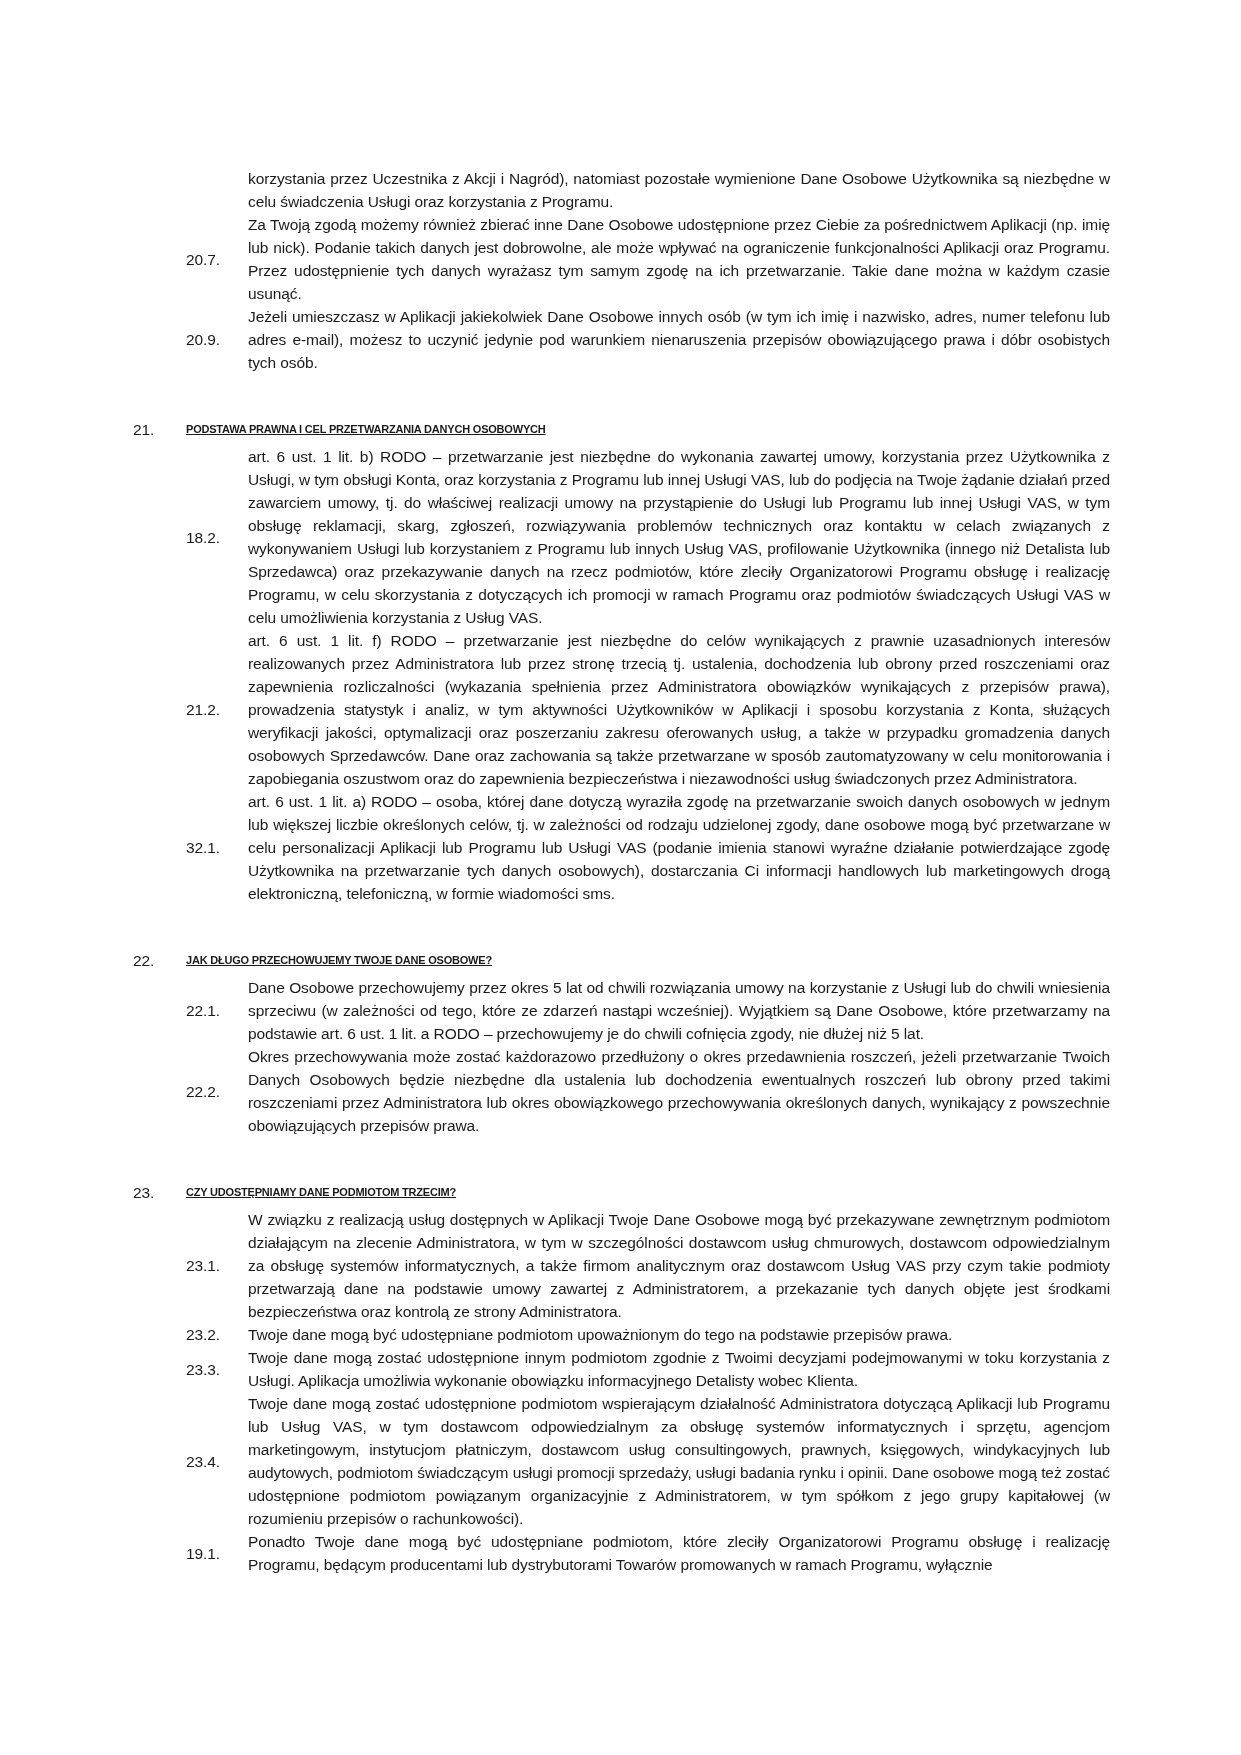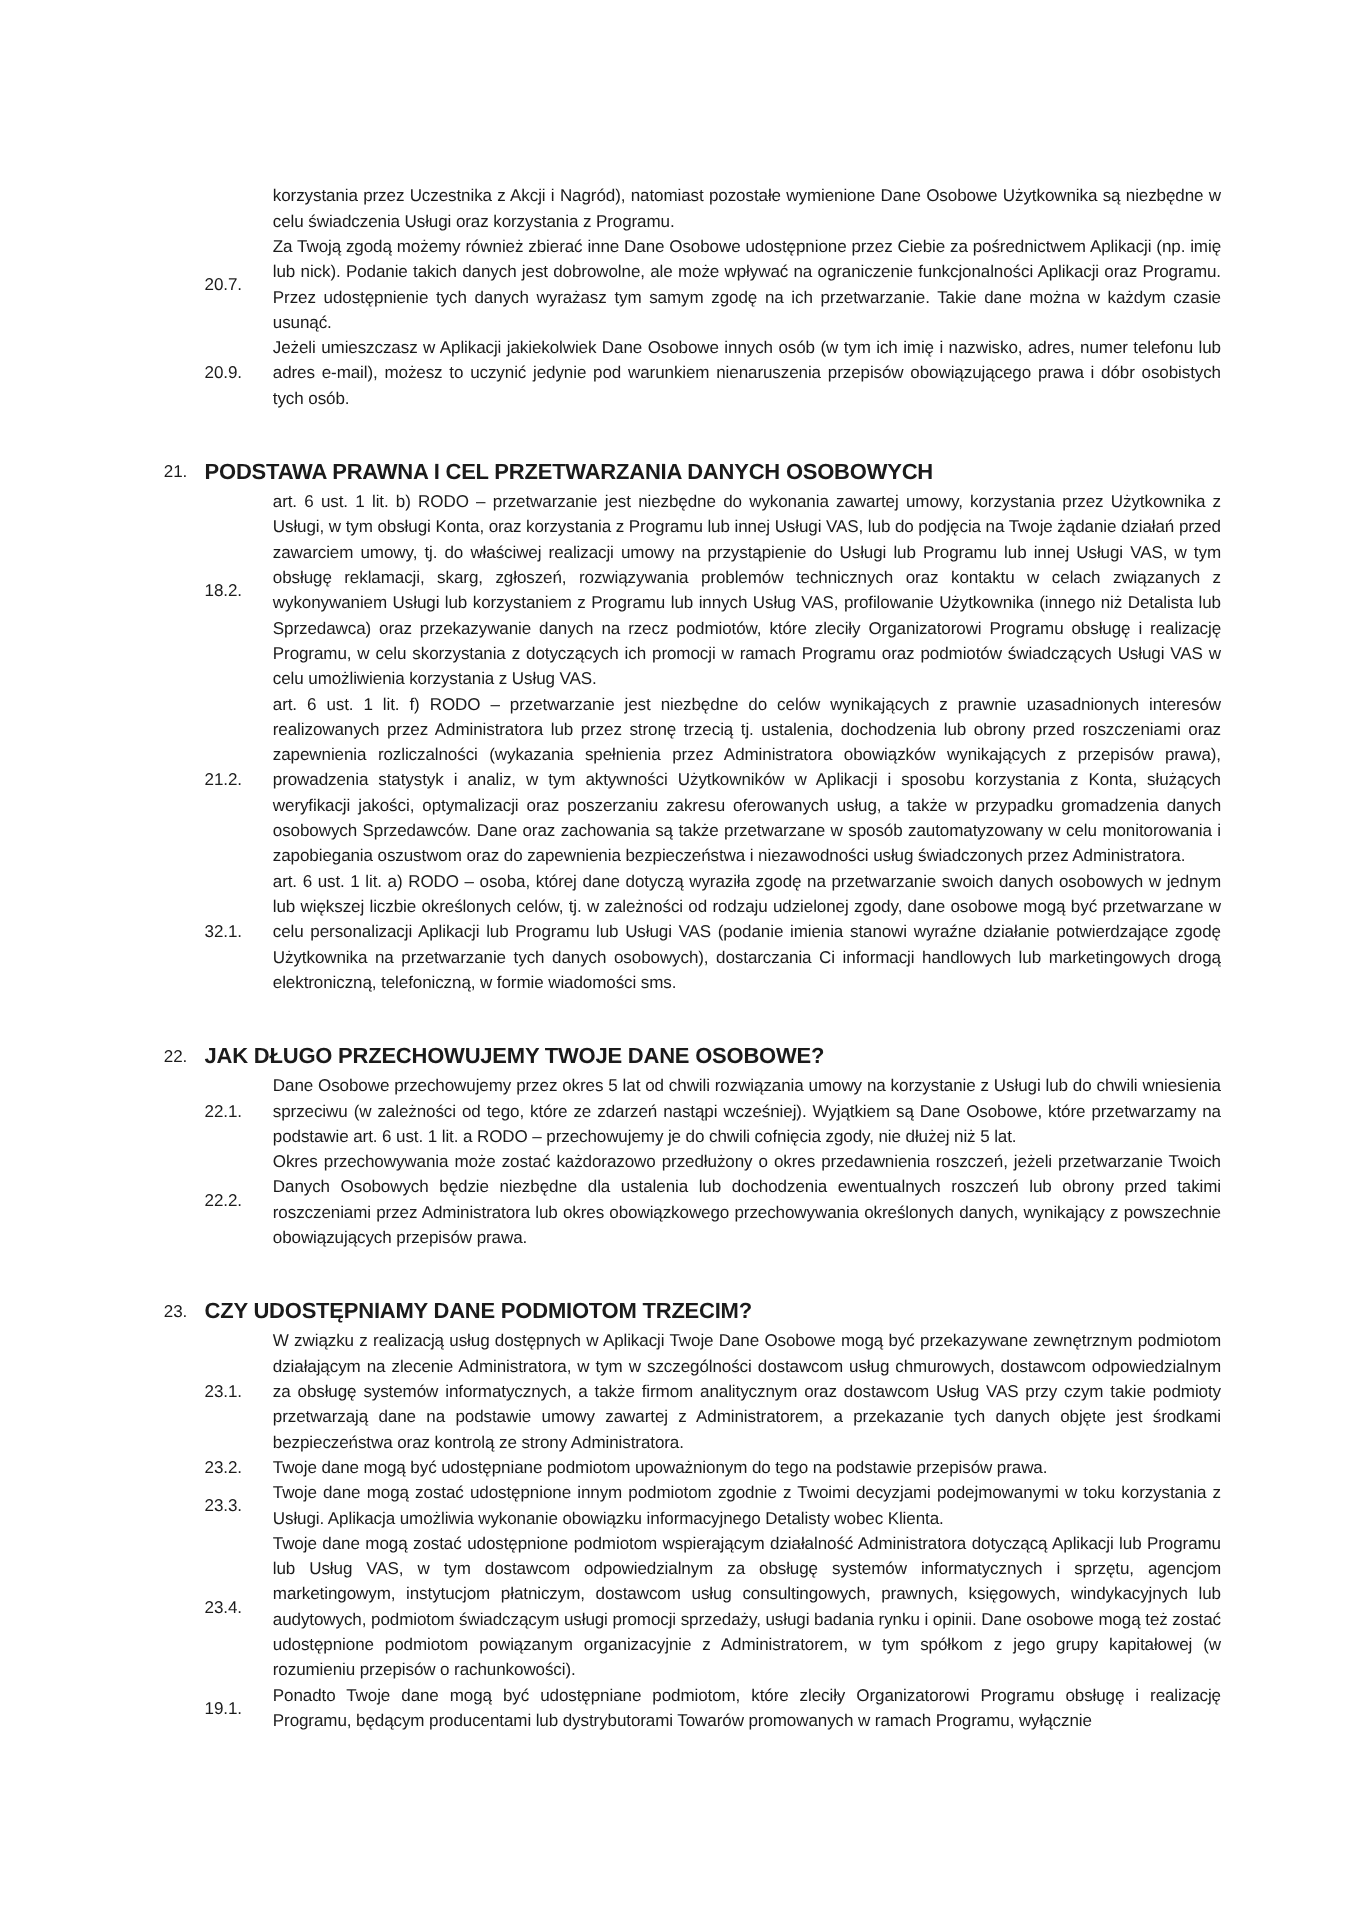--- a/index.html
+++ b/index.html
@@ -48,28 +48,28 @@
   .section-head {
     display: flex;
     align-items: flex-start;
     margin-top: 44px;
     margin-bottom: 4px;
   }
   .section-head .num {
     flex: none;
     width: 53px;
     font-weight: 400;
-    text-align: center;
   }
   .section-head .htxt {
     margin: 0;
-    font-size: 20px;
+    font-size: 11px;
     line-height: 23px;
     font-weight: 700;
     letter-spacing: -0.2px;
+    text-decoration: underline;
   }
 </style>
 </head>
 <body>
 
 <div class="doc">
 
   <p class="intro">korzystania przez Uczestnika z Akcji i Nagród), natomiast pozostałe wymienione Dane Osobowe Użytkownika są niezbędne w celu świadczenia Usługi oraz korzystania z Programu.</p>
 
   <div class="clause">

